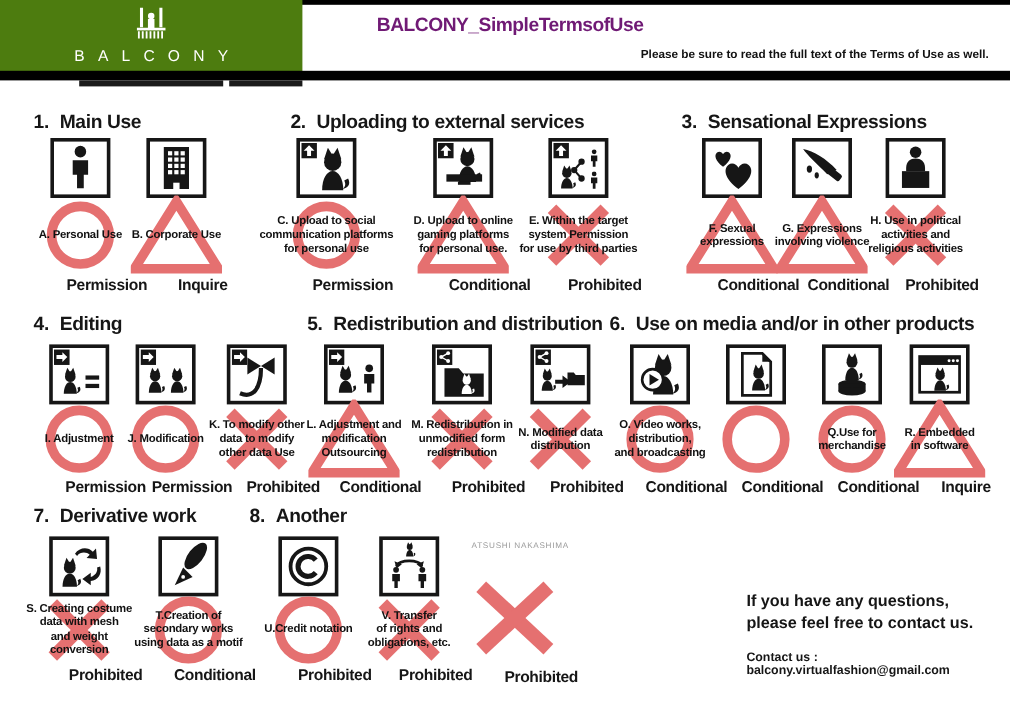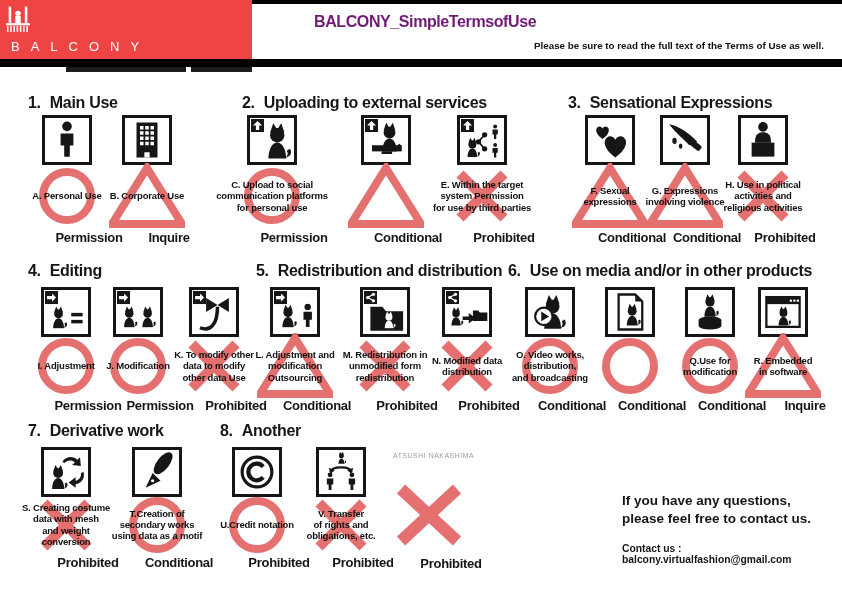--- a/index.html
+++ b/index.html
@@ -1,21 +1,21 @@
 <!DOCTYPE html>
 <html><head>
 <meta charset="utf-8">
 <style>
   html,body{margin:0;padding:0;background:#e8e8e8;}
   .page{position:relative;width:842px;height:596px;background:#fff;overflow:hidden;
         font-family:"Liberation Sans",sans-serif;color:#161616;}
   
   .top-edge{position:absolute;left:0;top:0;width:842px;height:4px;background:#000;}
-  .hdr-left{position:absolute;left:0;top:0;width:252px;height:62px;background:#ef4444;
-            display:flex;flex-direction:column;align-items:flex-start;justify-content:flex-start;}
+  .hdr-left{position:absolute;left:0;top:0;width:252px;height:62px;background:#4d7c0f;
+            display:flex;flex-direction:column;align-items:center;justify-content:flex-start;}
   .logo-icon{margin-top:4px;width:36px;height:34px;}
   .logo-text{color:#fff;font-size:13px;font-weight:400;letter-spacing:11px;text-indent:11px;margin-top:1px;}
   .hdr-title{position:absolute;left:274px;top:13px;font-size:16px;font-weight:800;color:#701a75;letter-spacing:-0.4px;margin-left:40px;}
   .hdr-subtitle{position:absolute;right:18px;top:40px;font-size:9.8px;font-weight:700;color:#111;}
   .hdr-bar{position:absolute;left:0;top:59px;width:842px;height:8px;background:#000;}
   .hdr-tab{position:absolute;top:67px;height:5px;background:#1b1b1b;}
   .tab1{left:66px;width:120px;}
   .tab2{left:191px;width:61px;}
   
   .sec-title{position:absolute;font-size:16px;font-weight:800;letter-spacing:-0.3px;white-space:nowrap;}
@@ -98,21 +98,21 @@
   <div class="hdr-tab tab1"></div>
   <div class="hdr-tab tab2"></div>
 
   <div class="sec-title" style="left:28px;top:94px"><span class="sec-num">1.</span><span>Main Use</span></div>
   <div class="sec-title" style="left:242px;top:94px"><span class="sec-num">2.</span><span>Uploading to external services</span></div>
   <div class="sec-title" style="left:568px;top:94px"><span class="sec-num">3.</span><span>Sensational Expressions</span></div>
   <div class="sec-title" style="left:28px;top:262px"><span class="sec-num">4.</span><span>Editing</span></div>
   <div class="sec-title" style="left:256px;top:262px"><span class="sec-num">5.</span><span>Redistribution and distribution</span></div>
   <div class="sec-title" style="left:508px;top:262px"><span class="sec-num">6.</span><span>Use on media and/or in other products</span></div>
   <div class="sec-title" style="left:28px;top:422px"><span class="sec-num">7.</span><span>Derivative work</span></div>
-  <div class="sec-title" style="left:220px;top:422px"><span class="sec-num">8.</span><span>Another</span></div>
+  <div class="sec-title" style="left:208px;top:422px"><span class="sec-num">8.</span><span>Another</span></div>
 
   <div class="item" style="left:9px;top:115px">
     <div class="iconbox">
       <svg class="ic" viewBox="0 0 48 48">
           <use href="#person" x="12" y="2" width="24" height="44"></use>
         </svg>
     </div>
     <div class="lz lz1">
       <div class="sym sym-circle"></div>
       <div class="lbl">A. Personal Use</div>
@@ -172,20 +172,23 @@
           <use href="#cat" x="10" y="2" width="36" height="36"></use>
           <rect x="8" y="30" width="34" height="7"></rect>
           <rect x="19" y="37" width="12" height="3"></rect>
           <use href="#badge-up" width="15" height="15"></use>
         </svg>
     </div>
     <div class="lz lz1">
       <svg class="sym" width="76" height="66">
           <polygon points="38,5 73,61 3,61" fill="none" stroke="#e57070" stroke-width="8"></polygon>
         </svg>
+      <div class="lbl">D. Upload to online
+gaming platforms
+for personal use.</div>
     </div>
     <div class="status">Conditional</div>
   </div>
 
   <div class="item" style="left:424px;top:115px">
     <div class="iconbox">
       <svg class="ic" viewBox="0 0 48 48">
         <use href="#cat" x="1" y="20" width="24" height="24"></use>
         <path d="M27 18l-7 8 7 8" stroke="#161616" stroke-width="2" fill="none"></path>
         <circle cx="27" cy="18" r="3"></circle>
@@ -411,21 +414,21 @@
       <svg class="ic" viewBox="0 0 48 48">
         <use href="#cat" x="10" y="2" width="28" height="28"></use>
         <ellipse cx="24" cy="33" rx="13" ry="4"></ellipse>
           <rect x="11" y="33" width="26" height="7"></rect>
           <ellipse cx="24" cy="40" rx="13" ry="4"></ellipse>
         </svg>
     </div>
     <div class="lz lz2">
       <div class="sym sym-circle"></div>
       <div class="lbl">Q.Use for
-modification</div>
+merchandise</div>
     </div>
     <div class="status">Conditional</div>
   </div>
 
   <div class="item" style="left:725px;top:287px">
     <div class="iconbox">
       <svg class="ic" viewBox="0 0 48 48">
         <rect x="5" y="7" width="38" height="34" fill="none" stroke="#161616" stroke-width="2.6"></rect>
         <rect x="5" y="7" width="38" height="8"></rect>
         <g fill="#fff">

